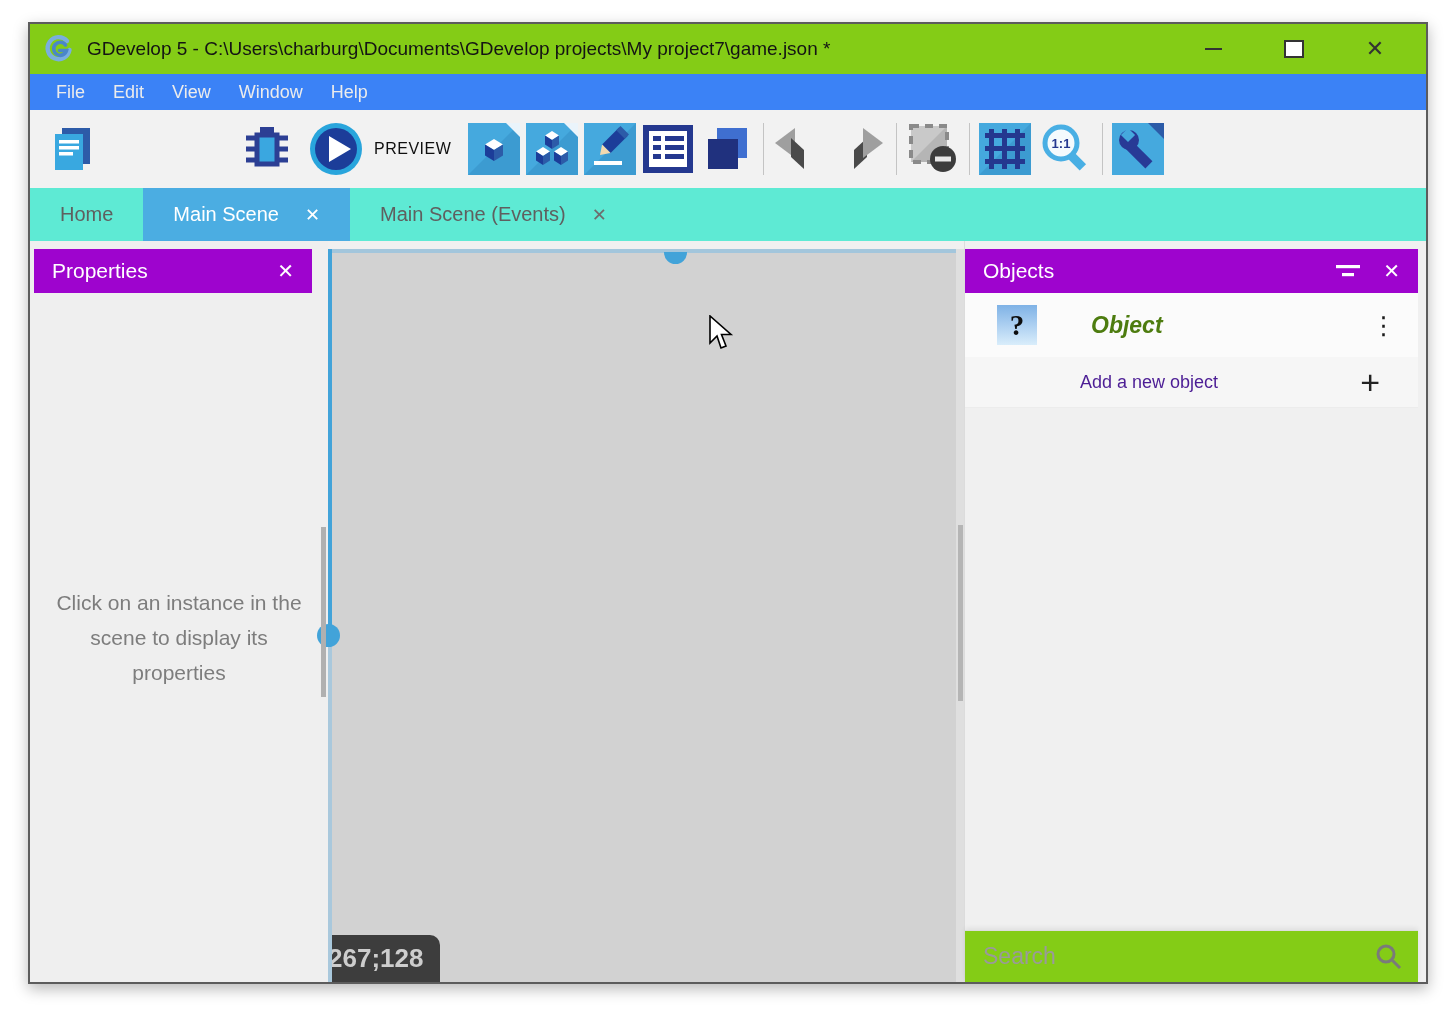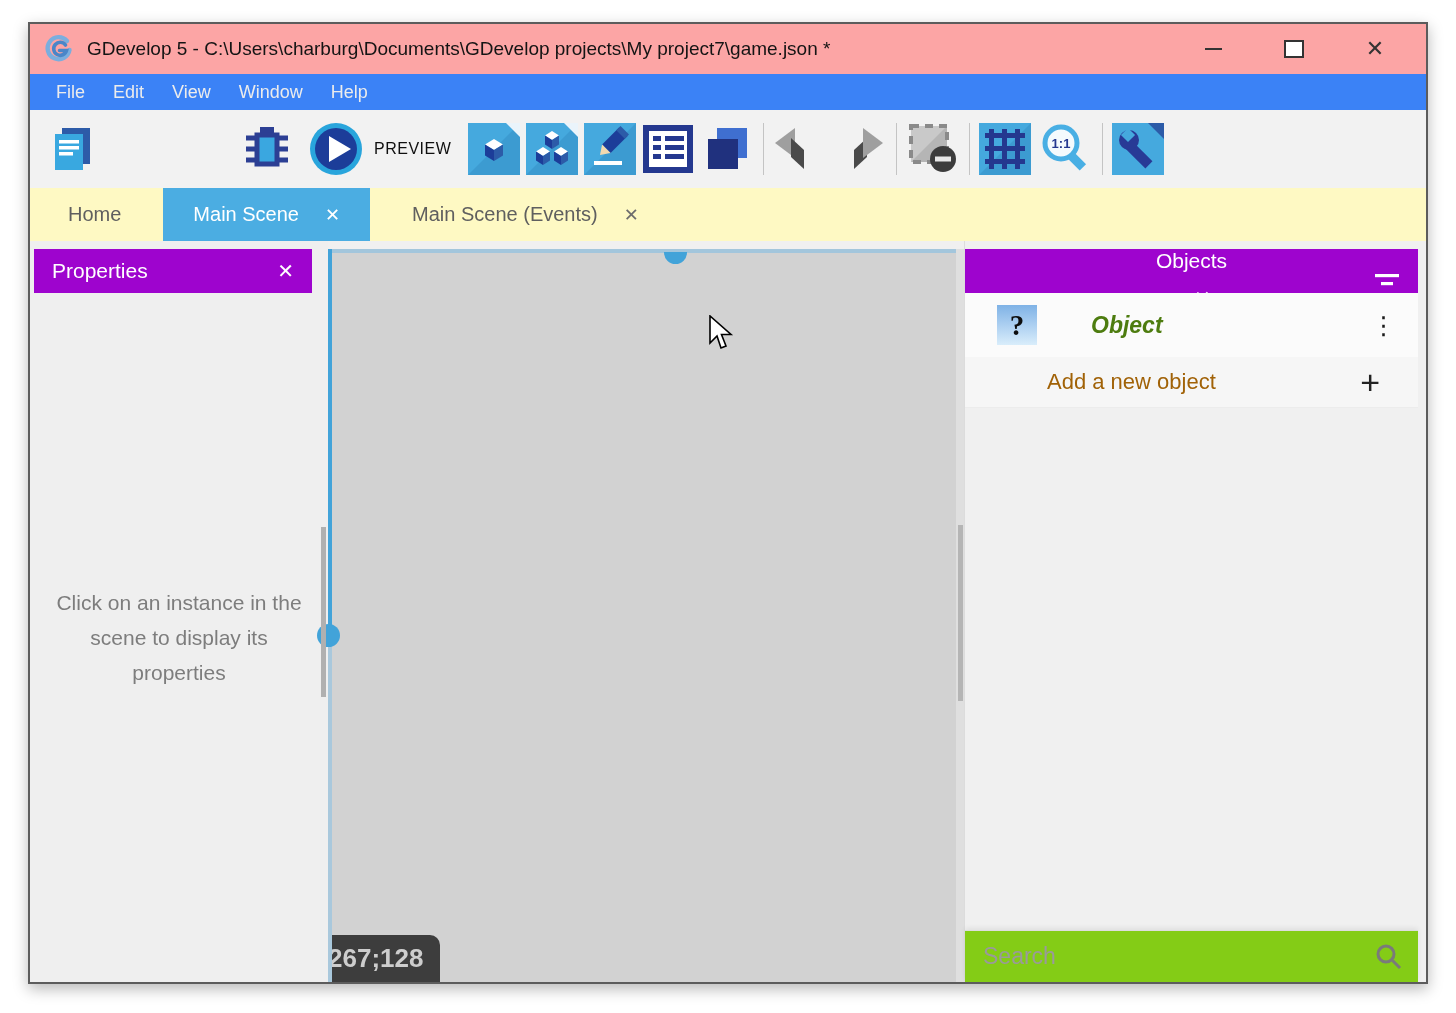--- a/index.html
+++ b/index.html
@@ -8,42 +8,42 @@
     background:#ffffff;font-family:"Liberation Sans",sans-serif;
     -webkit-font-smoothing:antialiased;
   }
   .window{
     position:absolute;left:28px;top:22px;width:1396px;height:958px;
     background:#fff;border:2px solid #5c5c5c;
     box-shadow:0 5px 14px rgba(0,0,0,.28);
     display:flex;flex-direction:column;
   }
   
-  .titlebar{height:50px;background:#fca5a5;display:flex;align-items:center;padding-left:14px;flex:none;}
+  .titlebar{height:50px;background:#84cc16;display:flex;align-items:center;padding-left:14px;flex:none;}
   .logo{width:30px;height:30px;flex:none;}
   .title-text{font-size:19px;color:#141414;margin-left:13px;flex:1;white-space:nowrap;overflow:hidden;}
   .win-controls{display:flex;align-items:center;gap:35px;margin-right:28px;flex:none;}
   .win-btn{width:46px;height:40px;display:flex;align-items:center;justify-content:center;background:transparent;border:none;padding:0;cursor:default;}
   .min-glyph{width:17px;height:2px;background:#333;}
   .max-glyph{width:16px;height:14px;border:2px solid #333;background:#fff;}
   .close-glyph{font-size:22px;color:#333;line-height:1;}
   
   .menubar{height:36px;background:#3b82f6;display:flex;padding-left:12px;flex:none;}
   .menu-item{color:#ececec;font-size:18px;padding:0 14px;height:100%;display:flex;align-items:center;background:transparent;border:none;}
   
   .toolbar{height:78px;background:#f2f2f2;display:flex;align-items:center;flex:none;}
   .tbtn{width:54px;height:56px;background:transparent;border:none;padding:0;display:flex;align-items:center;justify-content:center;flex:none;}
   .tbtn svg{display:block;}
   .tlabel-btn{display:flex;align-items:center;gap:10px;background:transparent;border:none;padding:0;flex:none;}
   .tlabel{font-size:16px;color:#101010;letter-spacing:.5px;}
   .tsep{width:1px;height:52px;background:#c4c4c4;margin:0 8px;flex:none;}
   .ml16{margin-left:16px}.ml140{margin-left:140px}.ml14{margin-left:14px}
   .ml10{margin-left:10px}.ml6{margin-left:6px}.ml4{margin-left:4px}
   
-  .tabbar{height:53px;background:#fef9c3;display:flex;align-items:stretch;padding-left:8px;flex:none;gap:12px;}
+  .tabbar{height:53px;background:#5eead4;display:flex;align-items:stretch;flex:none;}
   .tab{display:flex;align-items:center;gap:26px;padding:0 30px;font-size:20px;color:#5f5f5f;background:transparent;border:none;}
   .tab .tab-close{font-size:18px;color:#6d6d6d;line-height:1;}
   .tab.active{background:#4bade2;color:#ffffff;}
   .tab.active .tab-close{color:#ffffff;}
   
   .content{flex:1;position:relative;background:#f0f0f0;overflow:hidden;}
   
   .props-panel{position:absolute;left:0;top:0;width:298px;height:100%;background:#efefef;}
   .panel-header{position:absolute;left:4px;right:16px;top:8px;height:44px;background:#9e04ce;color:#fff;
     display:flex;align-items:center;padding:0 18px;font-size:21px;}
@@ -60,31 +60,31 @@
   .handle-left{position:absolute;left:-11px;top:375px;width:23px;height:23px;border-radius:50%;background:#42a3d9;z-index:3;}
   .coord-tooltip{position:absolute;left:0;bottom:0;width:112px;height:47px;background:#3d3d3d;border-radius:0 10px 0 0;
     color:#cdcdcd;font-size:26px;font-weight:bold;display:flex;align-items:center;padding-left:0;box-sizing:border-box;z-index:1;}
   .cursor{position:absolute;left:380px;top:66px;z-index:4;}
   
   .scroll-left-thumb{position:absolute;left:291px;top:286px;width:5px;height:170px;background:#b0b0b0;z-index:4;}
   .scroll-right-track{position:absolute;left:926px;top:8px;bottom:0;width:8px;background:#dfdfdf;}
   .scroll-right-thumb{position:absolute;left:928px;top:284px;width:5px;height:176px;background:#b5b5b5;z-index:4;}
   
   .objects-panel{position:absolute;left:934px;top:0;width:454px;height:100%;background:#f0f0f0;border-left:1px solid #dcdcdc;box-sizing:border-box;}
-  .objects-panel .panel-header{left:0;right:0;flex-direction:column;}
+  .objects-panel .panel-header{left:0;right:0;}
   .filter-btn{background:transparent;border:none;padding:0;margin-left:auto;display:flex;align-items:center;}
   .object-row{position:absolute;left:0;right:0;top:52px;height:64px;background:#fbfbfb;border-bottom:1px solid #e3e3e3;
     display:flex;align-items:center;}
   .object-thumb{width:40px;height:40px;margin-left:32px;background:linear-gradient(180deg,#7fb2e6,#d9edfb);
     display:flex;align-items:center;justify-content:center;font-size:29px;font-weight:bold;color:#0d0d0d;flex:none;
     font-family:"Liberation Serif",serif;}
   .object-name{margin-left:54px;font-size:23px;font-weight:bold;font-style:italic;color:#4d7c0f;}
   .kebab-btn{margin-left:auto;margin-right:22px;background:transparent;border:none;font-size:25px;color:#1a1a1a;padding:0;line-height:1;}
   .add-row{position:absolute;left:0;right:0;top:116px;height:50px;background:#f6f6f6;display:flex;align-items:center;border-bottom:1px solid #ececec;}
-  .add-label{margin-left:82px;font-size:22px;color:#a16207;}
+  .add-label{margin-left:115px;font-size:18px;color:#4c1d95;}
   .add-btn{margin-left:auto;margin-right:38px;background:transparent;border:none;font-size:34px;color:#222;padding:0;line-height:1;font-weight:400;}
   .search-bar{position:absolute;left:0;right:0;bottom:0;height:52px;background:#84cc16;border-top:1px solid #ddd;
     box-shadow:0 -2px 5px rgba(0,0,0,.07);display:flex;align-items:center;padding:0 16px;box-sizing:border-box;}
   .search-input{flex:1;border:none;outline:none;background:transparent;font-size:23px;color:#333;font-family:"Liberation Sans",sans-serif;}
   .search-input::placeholder{color:#9a9a9a;}
 </style>
 </head>
 <body>
 
 <div class="window">

